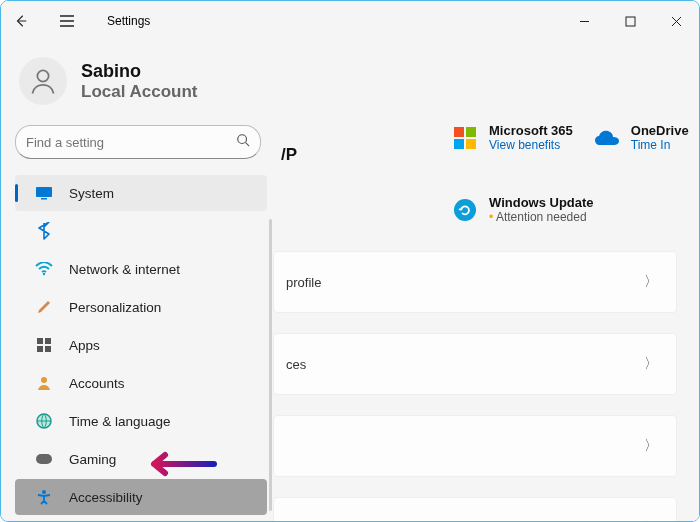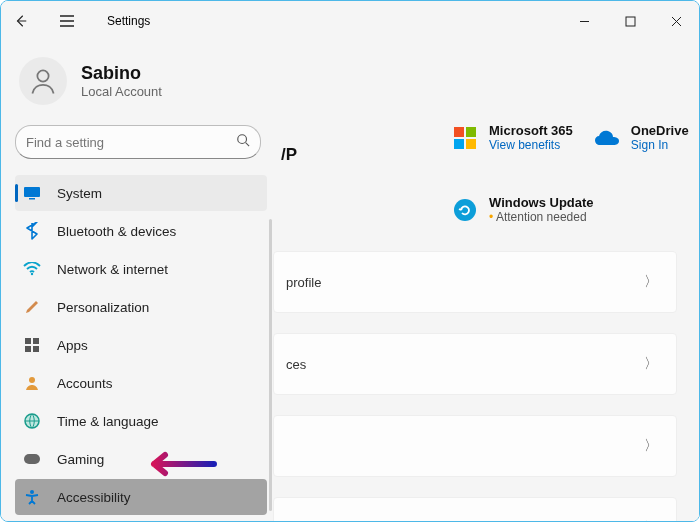--- a/index.html
+++ b/index.html
@@ -9,25 +9,25 @@
   .tb-btn { width: 20px; height: 20px; display: flex; align-items: center; justify-content: center; color: #333; }
   .tb-title { font-size: 12px; color: #000; margin-left: 4px; }
   .tb-right { margin-left: auto; display: flex; }
   .winctl { width: 46px; height: 40px; display: flex; align-items: center; justify-content: center; }
   .body { display: flex; height: calc(100% - 40px); background: #f5f5f5; }
 
   .sidebar { width: 272px; padding: 8px 6px 0 14px; display: flex; flex-direction: column; position: relative; }
   .profile { display: flex; align-items: center; gap: 14px; padding: 8px 4px 16px 4px; }
   .avatar { width: 48px; height: 48px; border-radius: 50%; background: #eaeaea; display: flex; align-items: center; justify-content: center; }
   .prof-name { font-size: 18px; font-weight: 600; color: #111; }
-  .prof-sub { font-size: 13px; color: #666; }
+  .prof-sub { font-size: 17px; color: #666; font-weight: bold; }
   .search { height: 34px; margin: 4px 6px 16px 0; border: 1px solid #bdbdbd; border-bottom: 1.5px solid #888; border-radius: 16px; background: #fcfcfc; display: flex; align-items: center; padding: 0 10px; }
   .search input { flex: 1; border: none; outline: none; background: transparent; font-size: 13px; color: #222; }
   .nav { display: flex; flex-direction: column; gap: 2px; overflow: hidden; }
-  .nav-item { height: 36px; border-radius: 4px; display: flex; align-items: center; gap: 16px; padding: 0 8px; font-size: 13.5px; color: #222; position: relative; }
+  .nav-item { height: 36px; border-radius: 4px; display: flex; align-items: center; gap: 16px; padding: 0 20px; font-size: 13.5px; color: #222; position: relative; }
   .nav-item.active { background: #eaeaea; }
   .nav-item.active::before { content: ""; position: absolute; left: 0; top: 9px; bottom: 9px; width: 3px; background: #0067c0; border-radius: 2px; }
   .nav-item.hover { background: #a3a3a3; }
   .nav-ico { width: 18px; height: 18px; display: flex; align-items: center; justify-content: center; }
   .side-scroll { position: absolute; right: 1px; top: 178px; bottom: 10px; width: 3px; background: #cfcfcf; border-radius: 2px; }
 
   .main { flex: 1; background: #f5f5f5; padding: 48px 22px 0 0; position: relative; }
   .cards-top { display: flex; gap: 20px; position: absolute; top: 82px; left: 178px; }
   .cards-top2 { position: absolute; top: 154px; left: 178px; }
   .tcard { display: flex; align-items: center; gap: 10px; }
@@ -114,21 +114,20 @@
             </svg>
           </span>
         <span>System</span>
       </div>
       <div class="nav-item">
         <span class="nav-ico">
             <svg width="14" height="18" viewBox="0 0 12 18">
               <path d="M6 1v16l5-5-10-6 10-6-5 5" stroke="#0078d4" stroke-width="1.6" fill="none" stroke-linejoin="round"></path>
             </svg>
           </span>
-        <span>Bluetooth &amp; devices</span>
       </div>
       <div class="nav-item">
         <span class="nav-ico">
             <svg width="18" height="14" viewBox="0 0 18 14">
               <path d="M1 4c5-5 11-5 16 0M4 7c3-3 7-3 10 0M7 10c1.3-1.3 2.7-1.3 4 0" stroke="#0aa3cc" stroke-width="1.8" fill="none"></path>
               <circle cx="9" cy="12" r="1.2" fill="#0aa3cc"></circle>
             </svg>
           </span>
         <span>Network &amp; internet</span>
       </div>
@@ -209,21 +208,21 @@
         </div>
       </div>
       <div class="tcard">
         <div class="tico">
           <svg width="26" height="18" viewBox="0 0 26 18">
               <path d="M6 16c-3 0-5-2-5-5 0-2 2-4 4-4 1-4 5-6 9-5 3 1 5 3 5 6 3 0 6 1 6 4 0 3-3 4-5 4z" fill="#0078d4"></path>
             </svg>
         </div>
         <div class="tt">
           <span class="h">OneDrive</span>
-          <span class="s">Sign In</span>
+          <span class="s">Time In</span>
         </div>
       </div>
     </div>
 
     <div class="cards-top2">
       <div class="tcard">
         <div class="tico">
           <svg width="24" height="24" viewBox="0 0 24 24">
               <circle cx="12" cy="12" r="11" fill="#0c9ed9"></circle>
               <path d="M8 12a4 4 0 1 1 1 3M8 12l-2-1m2 1l1-2" stroke="#fff" stroke-width="1.8" fill="none"></path>

